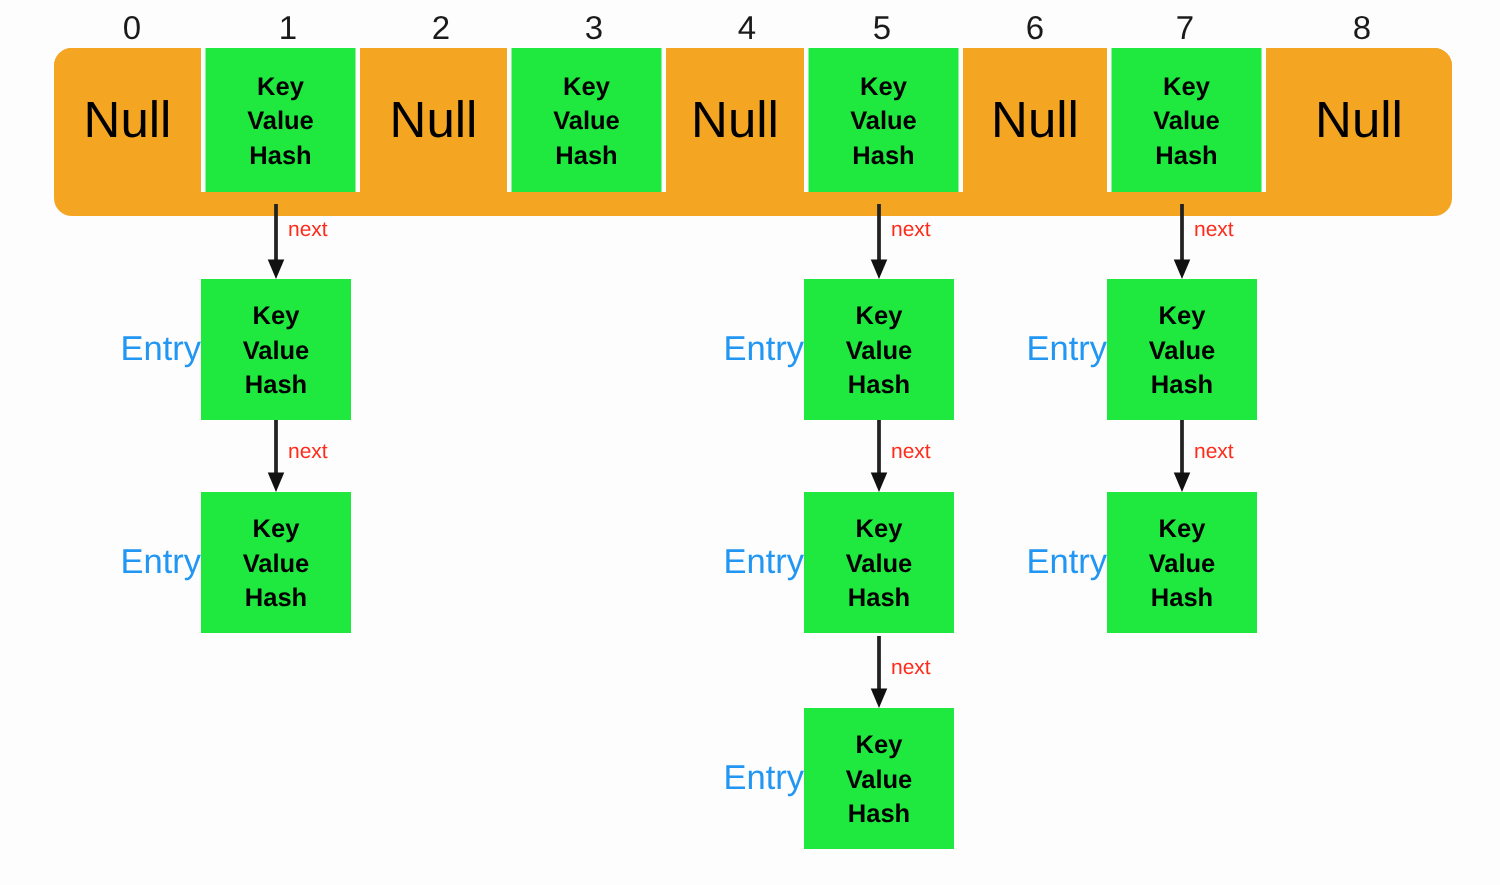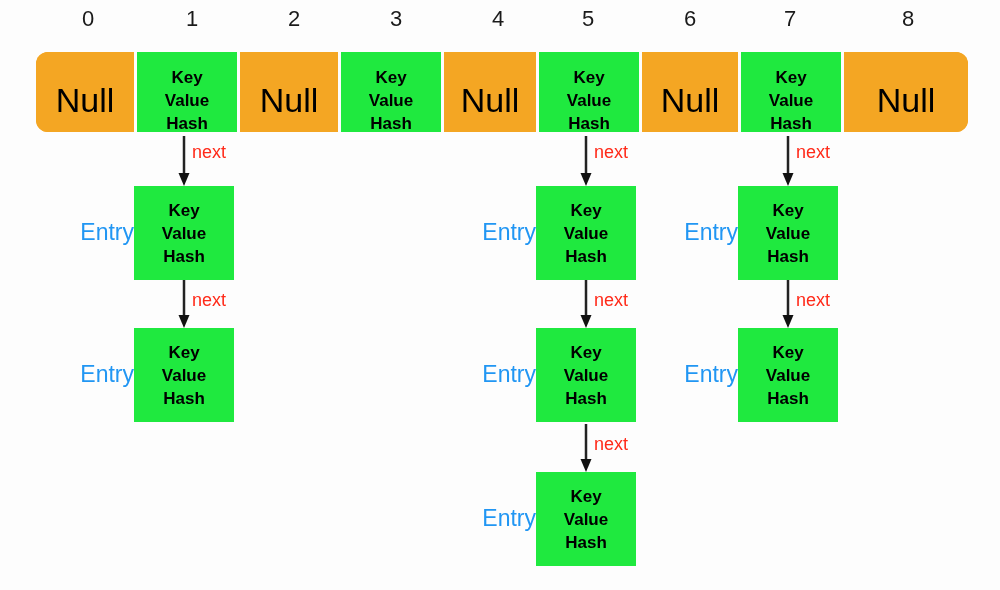--- a/index.html
+++ b/index.html
@@ -25,23 +25,23 @@
     font-size: 22px;
     color: #1a1a1a;
     line-height: 26px;
     letter-spacing: 0px;
   }
 
   
   #bucket-array {
     position: absolute;
     left: 36px;
-    top: 52px;
+    top: 32px;
     width: 932px;
-    height: 80px;
+    height: 112px;
     background: #f4a623;
     border-radius: 12px;
     overflow: hidden;
   }
   .bucket-cell {
     position: absolute;
     top: 0;
     height: 96px;
     box-sizing: border-box;
   }
@@ -102,21 +102,21 @@
   
   .arrow {
     position: absolute;
     width: 14px;
   }
   .arrow-svg {
     display: block;
   }
   .next-label {
     position: absolute;
-    font-size: 18px;
+    font-size: 14px;
     color: #ff2a19;
     line-height: 20px;
     white-space: nowrap;
     text-align: right;
   }
 </style>
 </head>
 <body>
 
 <div id="canvas">

